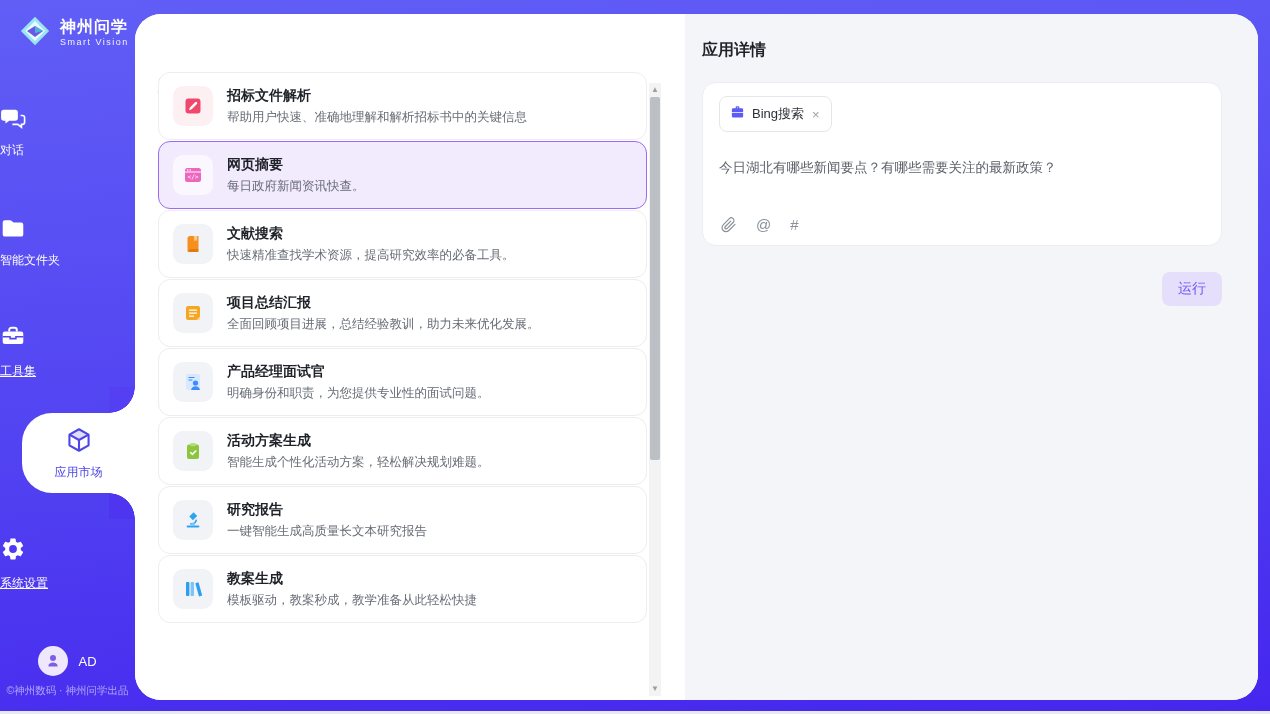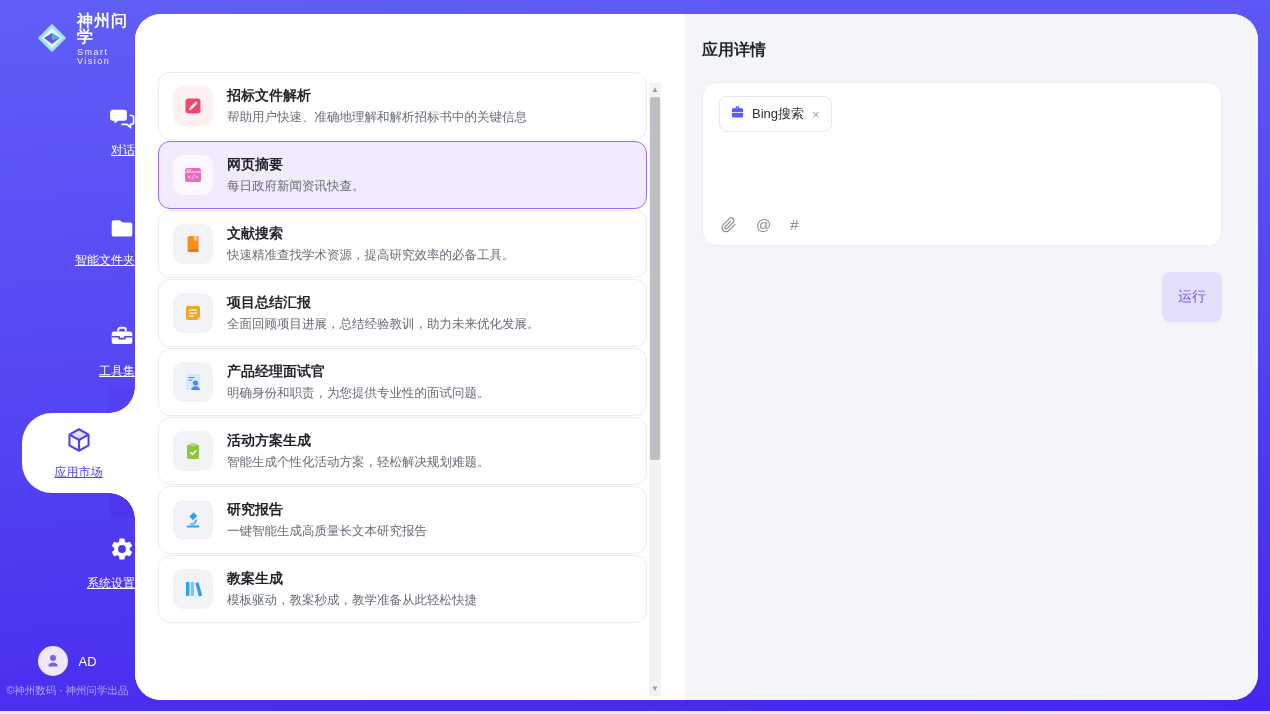--- a/index.html
+++ b/index.html
@@ -4,26 +4,26 @@
 <style>
   * { margin:0; padding:0; box-sizing:border-box; }
   html,body { width:1270px; height:714px; overflow:hidden; }
   body { background:#e9eaee; font-family:"Liberation Sans","DejaVu Sans",sans-serif; position:relative; }
 
   .frame { position:absolute; left:0; top:0; width:1270px; height:711px;
            background:linear-gradient(175deg,#615ef6 0%,#5243f2 55%,#4526ee 100%); }
 
   
   .sidebar { position:absolute; left:0; top:0; width:135px; height:711px; }
-  .logo { position:absolute; left:34px; top:13px; display:flex; align-items:center; gap:7px;justify-content:center; }
+  .logo { position:absolute; left:17px; top:13px; display:flex; align-items:center; gap:7px;justify-content:center; }
   .logo-txt { color:#fff; line-height:1; }
   .logo-name { font-size:16px; font-weight:bold; letter-spacing:1px; }
   .logo-sub { font-size:9px; letter-spacing:1.5px; margin-top:3px; opacity:.92; }
 
-  .nav-item { position:absolute; left:0; width:135px; text-align:right; color:#fff; cursor:pointer;text-decoration:underline; }
+  .nav-item { position:absolute; left:0; width:135px; text-align:left; color:#fff; cursor:pointer; }
   .nav-item .nav-label { display:block; font-size:12px; margin-top:6px; }
   .nav-item .nav-label.underline { text-decoration:underline;margin-top:9px; }
   .nav-ic { display:inline-block; }
 
   .nav-item.active { left:22px; width:113px; height:80px; background:#fff;
                      border-radius:30px 0 0 30px; color:#4f46e5;
                      display:flex; flex-direction:column; align-items:center; justify-content:center; }
   .fillet { position:absolute; right:0; width:26px; height:26px; pointer-events:none; }
   .fillet-top { top:-26px; background:radial-gradient(circle at 0 0, #543ff2 0 25.5px, #ffffff 26px); }
   .fillet-bottom { bottom:-26px; background:radial-gradient(circle at 0 100%, #4e35f0 0 25.5px, #ffffff 26px); }
@@ -66,21 +66,21 @@
                   background:#fff; border:1px solid #ecedf1; border-radius:14px; padding:13px 16px; }
   .chip { display:inline-flex; align-items:center; gap:7px; height:30px; padding:17px 10px;
           border:1px solid #e4e6ea; border-radius:8px; background:#fff; cursor:pointer; }
   .chip-label { font-size:13px; color:#2b2f36; }
   .chip-close { color:#9ca1a8; font-size:13px; cursor:pointer; padding:0 1px; }
   .query-text { margin-top:26px; font-size:13.5px; color:#5c6169; line-height:1.5; cursor:text; }
   .compose-toolbar { position:absolute; left:18px; bottom:12px; display:flex; align-items:center; gap:19px; color:#8a9099; }
   .tb-ic { font-size:15px; cursor:pointer; display:inline-flex; align-items:center; }
   .run-row { position:absolute; left:17px; top:258px; width:520px; text-align:right; }
   .run-btn { display:inline-block; background:#e5dffc; color:#7157f3; font-size:14px;
-             border:none; border-radius:8px; padding:16px 16px; cursor:pointer; font-family:inherit; }
+             border:none; border-radius:8px; padding:8px 16px; cursor:pointer; font-family:inherit; }
 </style>
 </head>
 <body>
 
 <div class="frame">
 
   <div class="sidebar">
 
     <div class="logo">
       <span>
@@ -299,20 +299,21 @@
         <div class="chip">
           <span>
             <svg width="15" height="15" viewBox="0 0 24 24">
               <path fill="#5b5bf5" d="M9 5V4a2 2 0 0 1 2-2h2a2 2 0 0 1 2 2v1h4a2 2 0 0 1 2 2v4H3V7a2 2 0 0 1 2-2h4zm2 0h2V4h-2v1zM3 12.5h18V18a2 2 0 0 1-2 2H5a2 2 0 0 1-2-2v-5.5z"></path>
             </svg>
           </span>
           <span class="chip-label">Bing搜索</span>
           <span class="chip-close">×</span>
         </div>
 
+        <div class="query-text">今日湖北有哪些新闻要点？有哪些需要关注的最新政策？</div>
 
         <div class="compose-toolbar">
           <span class="tb-ic">
             <svg width="16" height="16" viewBox="0 0 24 24" fill="none" stroke="#8a9099" stroke-width="1.8" stroke-linecap="round">
               <path d="M21 11l-9.2 9.2a6 6 0 0 1-8.5-8.5L12.5 2.5a4 4 0 0 1 5.7 5.7l-9.2 9.2a2 2 0 0 1-2.8-2.8l8.5-8.5"></path>
             </svg>
           </span>
           <span class="tb-ic">@</span>
           <span class="tb-ic">#</span>
         </div>

